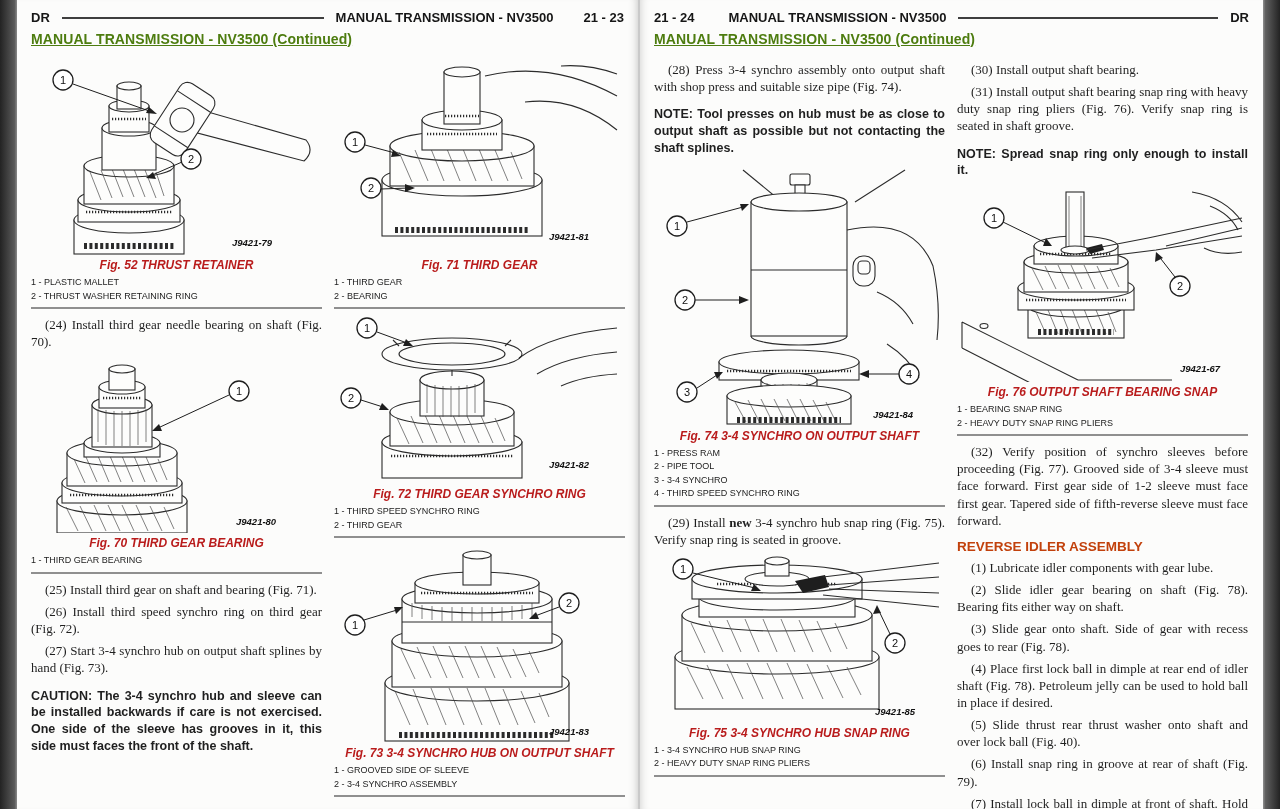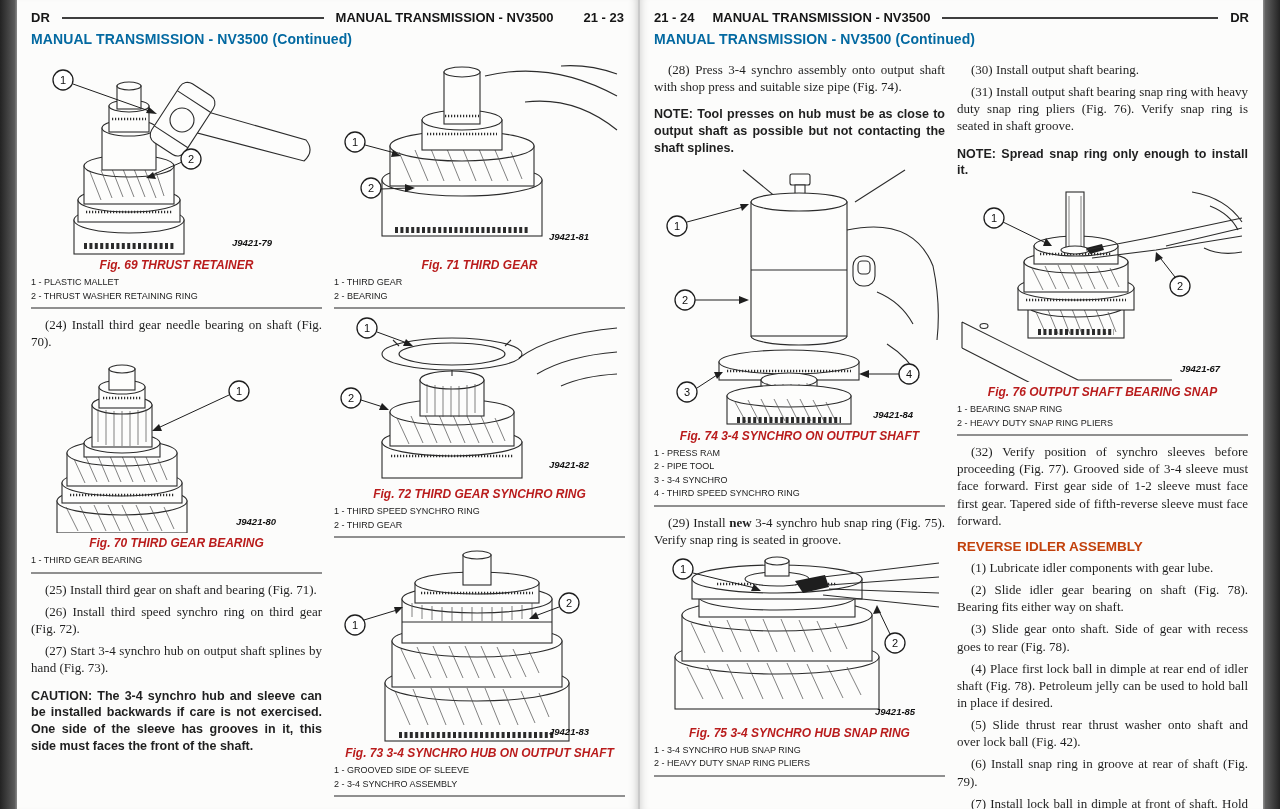--- a/index.html
+++ b/index.html
@@ -6,22 +6,22 @@
   .spread{width:1280px;height:809px;display:flex;overflow:hidden;background:#303030;}
   .edge{flex:none;height:100%;}
   .edge-left{width:17px;background:linear-gradient(90deg,#232323,#5a5a5a 85%,#8a8a8a);}
   .edge-right{width:17px;background:linear-gradient(270deg,#232323,#5f5f5f 85%,#909090);}
   .page{flex:none;width:623px;height:100%;background:#fcfcfb;box-sizing:border-box;padding:10px 14px 0 14px;color:#1f1f1f;}
   .page-left{border-right:2px solid #c9c9c9;box-shadow:inset -8px 0 10px -8px rgba(0,0,0,.25);}
   .page-right{box-shadow:inset 8px 0 10px -8px rgba(0,0,0,.2);}
   .pg-header{display:flex;align-items:center;font:bold 13px "Liberation Sans",sans-serif;color:#161616;margin-bottom:6px;}
   .hdr-rule{flex:1;border-top:2.5px solid #3f3f3f;margin:0 12px;}
   .hdr-page{margin-left:30px;}
-  .hdr-page-first{margin-right:18px;}
-  .section-heading{font:bold 14px "Liberation Sans",sans-serif;color:#0369a1;margin:4px 0 9px 0;letter-spacing:.1px;}
+  .hdr-page-first{margin-right:34px;}
+  .section-heading{font:bold 14px "Liberation Sans",sans-serif;color:#4d7c0f;margin:4px 0 9px 0;letter-spacing:.1px;text-decoration:underline;}
   .cols{display:flex;gap:12px;}
   .col{width:291px;flex:none;}
   p.body{font:13px/1.32 "Liberation Serif",serif;text-align:justify;text-indent:14px;margin:5px 0;}
   p.note{font:bold 12.5px/1.34 "Liberation Sans",sans-serif;text-align:justify;margin:11px 0;}
   .figure{margin:4px 0 6px 0;}
   .figure svg{display:block;margin:0 auto;}
   .fig-caption{font:bold italic 12px "Liberation Sans",sans-serif;text-align:center;margin:3px 0 4px 0;color:#b91c1c;}
   .fig-legend{font:9px/1.5 "Liberation Sans",sans-serif;color:#1c1c1c;border-bottom:2px solid #8f8f8f;padding-bottom:4px;margin-bottom:7px;}
   .sub-heading{font:bold 13.5px "Liberation Sans",sans-serif;color:#c2410c;margin:10px 0 3px 0;}
   
@@ -88,21 +88,21 @@
                 <text class="cn" x="29" y="24">1</text>
             </g>
             <g>
               <line class="ld" x1="148" y1="102" x2="116" y2="116"></line>
                 <polygon class="ar" points="112,118 122,119 119,112"></polygon>
               <circle class="co" cx="157" cy="99" r="10"></circle>
                 <text class="cn" x="157" y="103">2</text>
             </g>
             <text class="jc" x="198" y="186">J9421-79</text>
           </svg>
-          <div class="fig-caption">Fig. 69 THRUST RETAINER</div>
+          <div class="fig-caption">Fig. 52 THRUST RETAINER</div>
           <div class="fig-legend">
             <div>1 - PLASTIC MALLET</div>
             <div>2 - THRUST WASHER RETAINING RING</div>
           </div>
         </div>
 
         <p class="body">(24) Install third gear needle bearing on shaft (Fig. 70).</p>
 
         <div class="figure">
           <svg viewBox="0 0 285 178" width="285" height="178">
@@ -430,21 +430,21 @@
             <div>2 - HEAVY DUTY SNAP RING PLIERS</div>
           </div>
         </div>
 
         <p class="body">(32) Verify position of synchro sleeves before proceeding (Fig. 77). Grooved side of 3-4 sleeve must face forward. First gear side of 1-2 sleeve must face first gear. Tapered side of fifth-reverse sleeve must face forward.</p>
         <div class="sub-heading">REVERSE IDLER ASSEMBLY</div>
         <p class="body">(1) Lubricate idler components with gear lube.</p>
         <p class="body">(2) Slide idler gear bearing on shaft (Fig. 78). Bearing fits either way on shaft.</p>
         <p class="body">(3) Slide gear onto shaft. Side of gear with recess goes to rear (Fig. 78).</p>
         <p class="body">(4) Place first lock ball in dimple at rear end of idler shaft (Fig. 78). Petroleum jelly can be used to hold ball in place if desired.</p>
-        <p class="body">(5) Slide thrust rear thrust washer onto shaft and over lock ball (Fig. 42).</p>
+        <p class="body">(5) Slide thrust rear thrust washer onto shaft and over lock ball (Fig. 40).</p>
         <p class="body">(6) Install snap ring in groove at rear of shaft (Fig. 79).</p>
         <p class="body">(7) Install lock ball in dimple at front of shaft. Hold ball in place with petroleum jelly if desired.</p>
       </div>
     </div>
   </div>
 
   <div class="edge edge-right"></div>
 </div>
 
 </body></html>

